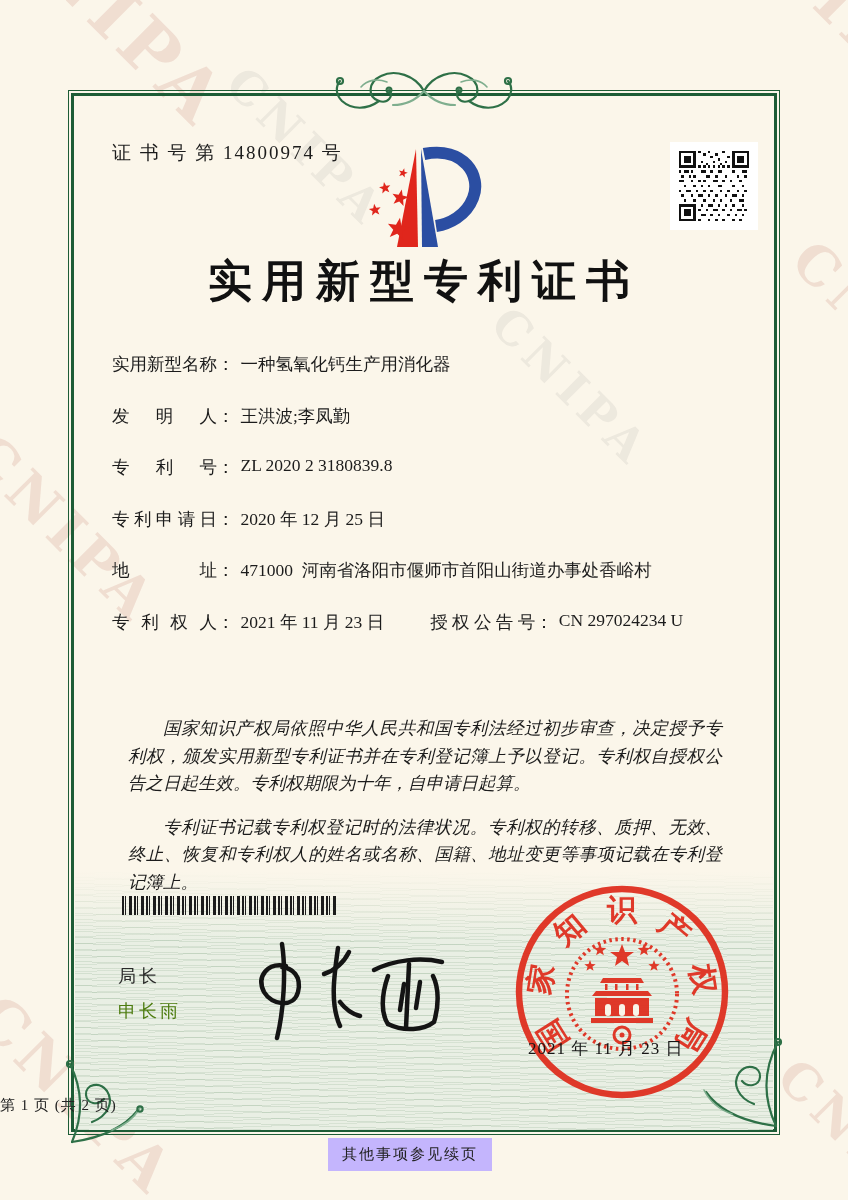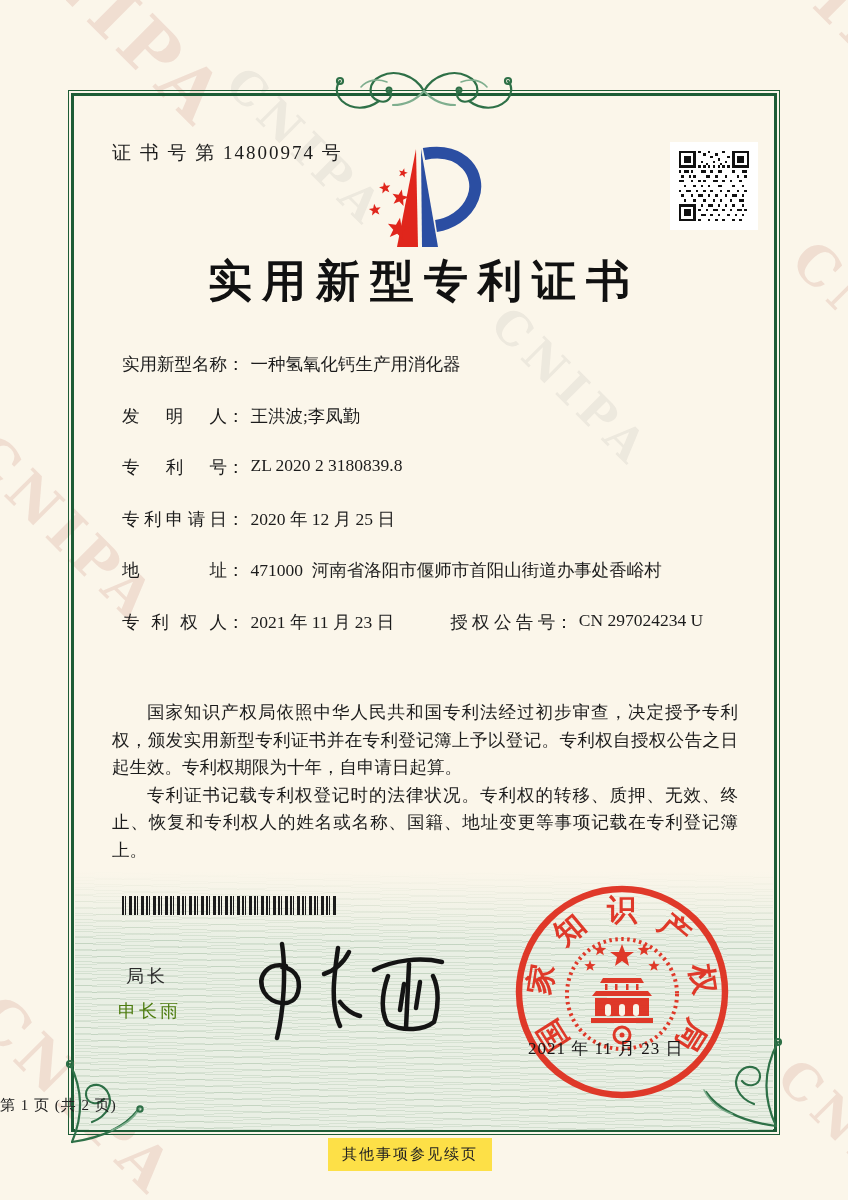--- a/index.html
+++ b/index.html
@@ -51,60 +51,59 @@
   .title {
     position:absolute; left:0; top:252px; width:848px; text-align:center;
     font-size:44px; font-weight:700; letter-spacing:10px; color:#111;
   }
 
   .fields { position:absolute; left:112px; top:352px; width:626px; font-size:17.5px; }
   .frow { height:51.5px; white-space:nowrap; }
   .flabel {
     display:inline-block; width:105px; text-align:justify; text-align-last:justify;
     vertical-align:top;
-    margin-left:10px;
   }
   .fcolon { display:inline-block; vertical-align:top; }
   .fvalue { white-space:pre; vertical-align:top; padding-left:6px; }
   .grant-second { display:inline-block; margin-left:46px; }
 
   .paras {
     position:absolute; left:112px; top:699px; width:626px;
     font-size:17.5px; line-height:27.5px; text-align:justify;
   }
-  .paras p { margin:0; text-indent:2em; }
+  .paras p { margin:16px; text-indent:2em;font-style:italic; }
 
   .barcode {
     position:absolute; left:122px; top:896px; width:214px; height:19px;
     background:repeating-linear-gradient(90deg,
       #1c1c1c 0 2px, transparent 2px 3px,
       #1c1c1c 3px 4px, transparent 4px 7px,
       #1c1c1c 7px 10px, transparent 10px 12px);
   }
 
   .sig-title { position:absolute; left:118px; top:964px; font-size:18px; letter-spacing:3px;
-               font-family:"Liberation Sans","DejaVu Sans",sans-serif; color:#2a2a2a;margin-left:8px; }
+               font-family:"Liberation Sans","DejaVu Sans",sans-serif; color:#2a2a2a; }
   .sig-name  { position:absolute; left:118px; top:999px; font-size:18px; letter-spacing:3px;
                font-family:"Liberation Sans","DejaVu Sans",sans-serif; color:#4d7c0f; }
   .sig-hand  { position:absolute; left:242px; top:936px; }
 
   .seal { position:absolute; left:508px; top:878px; width:228px; height:228px; }
   .seal-date {
     position:absolute; left:528px; top:1037px; font-size:17px; letter-spacing:1px;
     color:#161616; white-space:pre;
   }
 
   .page-num {
     position:absolute; left:0; top:1096px; width:812px; text-align:left;
     font-size:15px; letter-spacing:1px; color:#222;
   }
 
   .footer-note {
     position:absolute; left:328px; top:1138px; padding:7px 14px;
-    background:#fde047; font-size:15px; letter-spacing:2px; color:#222;
+    background:#c4b5fd; font-size:15px; letter-spacing:2px; color:#222;
   }
 
   .orn { position:absolute; }
 </style>
 </head>
 <body>
 
 <div class="page">
 
   <span class="wm pink" style="left:-38px; top:-34px; font-size:72px;">CNIPA</span>

